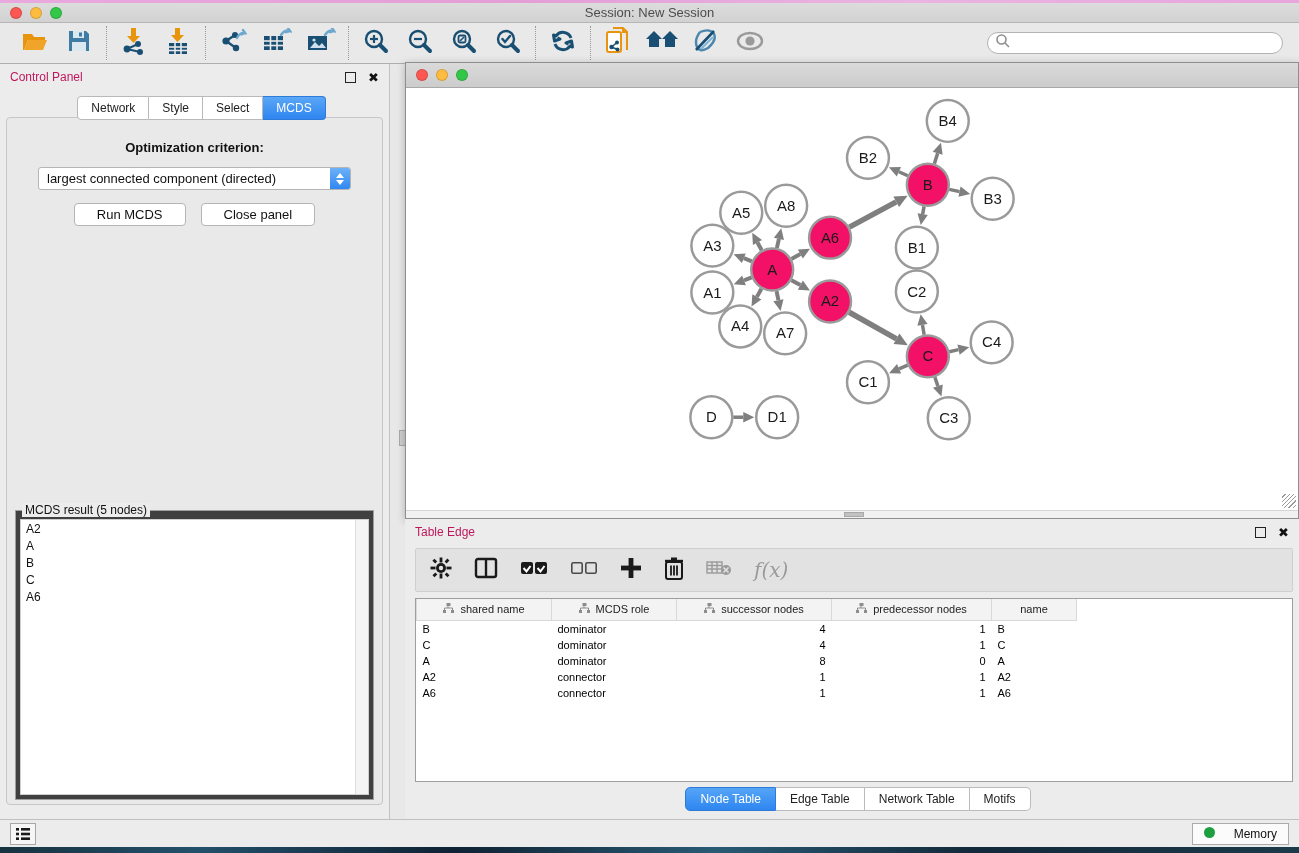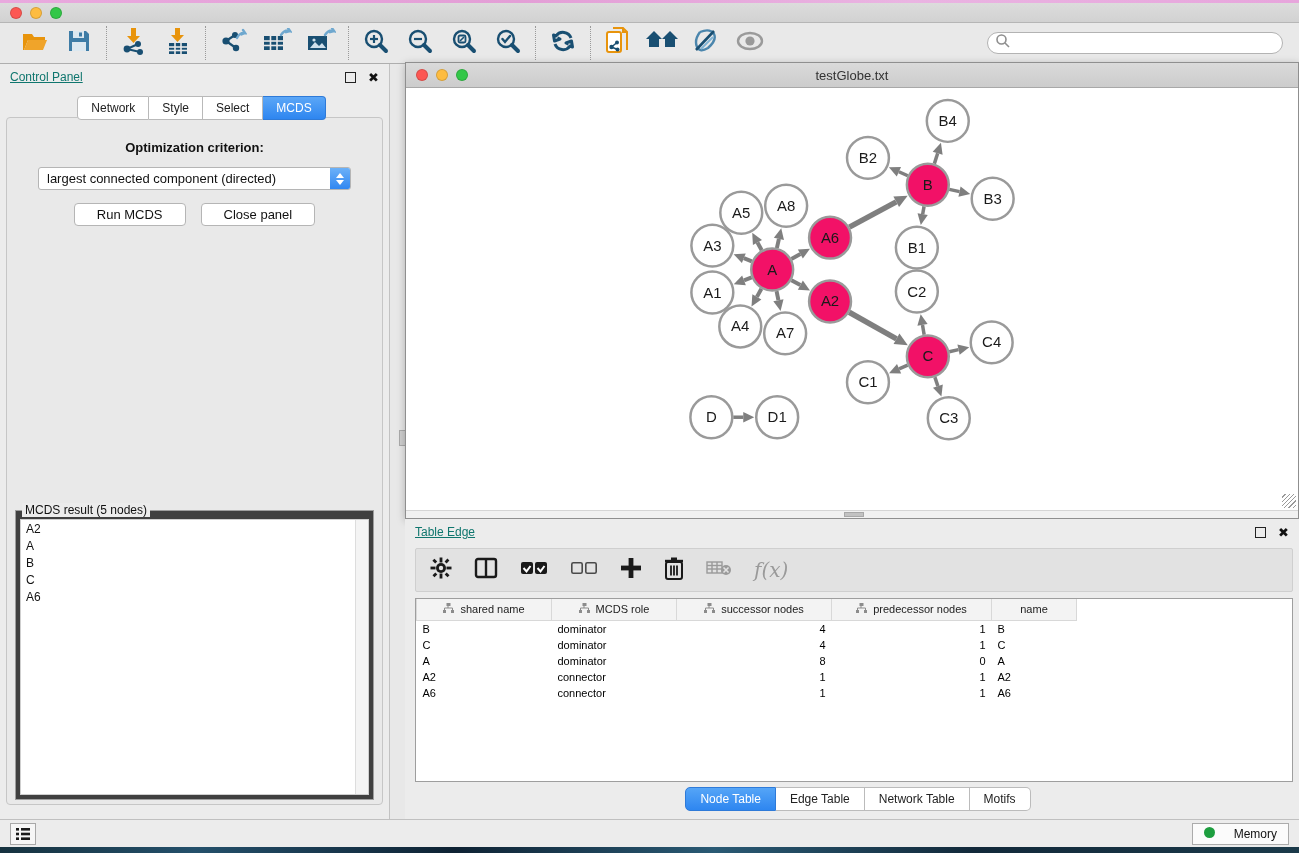--- a/index.html
+++ b/index.html
@@ -29,21 +29,21 @@
   .tbtn { width:30px; height:30px; display:flex; align-items:center; justify-content:center; cursor:pointer; }
   .searchwrap { margin-left:auto; margin-right:8px; }
   .searchfield { width:296px; height:22px; border:1px solid #b3b3b3; border-radius:11px; background:#fff;
                  display:flex; align-items:center; padding-left:7px; }
   .searchfield input { border:none; outline:none; flex:1; font-size:12px; background:transparent; height:18px; }
 
   
   .control-panel { position:absolute; top:64px; left:0; width:390px; height:755px; background:#ececec;
                    border-right:1px solid #c2c2c2; }
   .panel-head { height:26px; display:flex; align-items:center; padding:0 10px; }
-  .panel-title { font-size:12px; color:#0f766e;text-decoration:underline; }
+  .panel-title { font-size:12px; color:#be185d; }
   .panel-head .spacer{flex:1}
   .float-box { width:11px; height:11px; border:1.5px solid #222; margin-right:12px; cursor:pointer; }
   .close-x { font-size:13px; font-weight:bold; color:#111; cursor:pointer; line-height:1; }
   .cp-tabs { position:absolute; top:32px; left:0; width:100%; display:flex; justify-content:center; z-index:2;margin-left:7px; }
   .cp-tab { font-size:12px; padding:4px 13px; background:#fff; border:1px solid #b9b9b9; border-left:none; color:#222; cursor:pointer; }
   .cp-tab:first-child { border-left:1px solid #b9b9b9; border-radius:4px 0 0 4px; }
   .cp-tab:last-child { border-radius:0 4px 4px 0; }
   .cp-tab.active { background:linear-gradient(#5ba7f7,#2e86f0); border-color:#2e7ad8; color:#fff; }
   .cp-pane { position:absolute; top:53px; left:6px; right:6px; bottom:14px; border:1px solid #c6c6c6;
              border-radius:4px; background:#e9e9e9; }
@@ -114,20 +114,21 @@
 
 <div class="screen">
   <div class="wp-top"></div>
 
   <div class="titlebar">
     <div class="traffic">
       <div class="light red"></div>
       <div class="light yellow"></div>
       <div class="light green"></div>
     </div>
+    <div class="wtitle">Session: New Session</div>
   </div>
 
   <div class="toolbar" id="main-toolbar">
 
     <div class="tgroup">
         <div class="tbtn">
           <span><svg width="28" height="26" viewBox="0 0 28 26">
               <path d="M2 6 h9 l2 3 h11 v3 H7 L3 22 H2 z" fill="#e8940c"></path>
               <path d="M7 12 h19 l-4 10 H3 z" fill="#f0a42a"></path>
             </svg></span>
@@ -330,21 +331,20 @@
 
   <div class="splitter-handle"></div>
 
   <div class="net-window">
     <div class="net-titlebar">
       <div class="traffic">
         <div class="light red"></div>
         <div class="light yellow"></div>
         <div class="light green"></div>
       </div>
-      <div class="wtitle">testGlobe.txt</div>
     </div>
     <div class="net-canvas">
       <svg id="graph-svg" viewBox="0 0 892 422">
           <line x1="345.4575854193549" y1="188.87459225591394" x2="337.7473679882697" y2="191.83017560449662" stroke="#7f7f7f" stroke-width="4"></line>
           <polygon points="327.47616069794714,195.7674717324536 335.8861007277809,186.97469579452596 339.60863524875845,196.68565541446728" fill="#7f7f7f"></polygon>
           <line x1="345.5735128005243" y1="172.8294051202097" x2="337.5682074900988" y2="169.62728299603953" stroke="#7f7f7f" stroke-width="4"></line>
           <polygon points="327.354963890361,165.5419855561444 339.49943900714015,164.79920420343618 335.6369759730575,174.45536178864288" fill="#7f7f7f"></polygon>
           <line x1="355.230235352432" y1="200.1836432784806" x2="350.6441817280597" y2="208.35255129689364" stroke="#7f7f7f" stroke-width="4"></line>
           <polygon points="345.2592994042757,217.94437293613393 346.1098660440552,205.80697056201393 355.17849741206425,210.89813203177334" fill="#7f7f7f"></polygon>
           <line x1="355.48901716798036" y1="161.67335414757676" x2="351.2442461949395" y2="153.86845268101771" stroke="#7f7f7f" stroke-width="4"></line>

